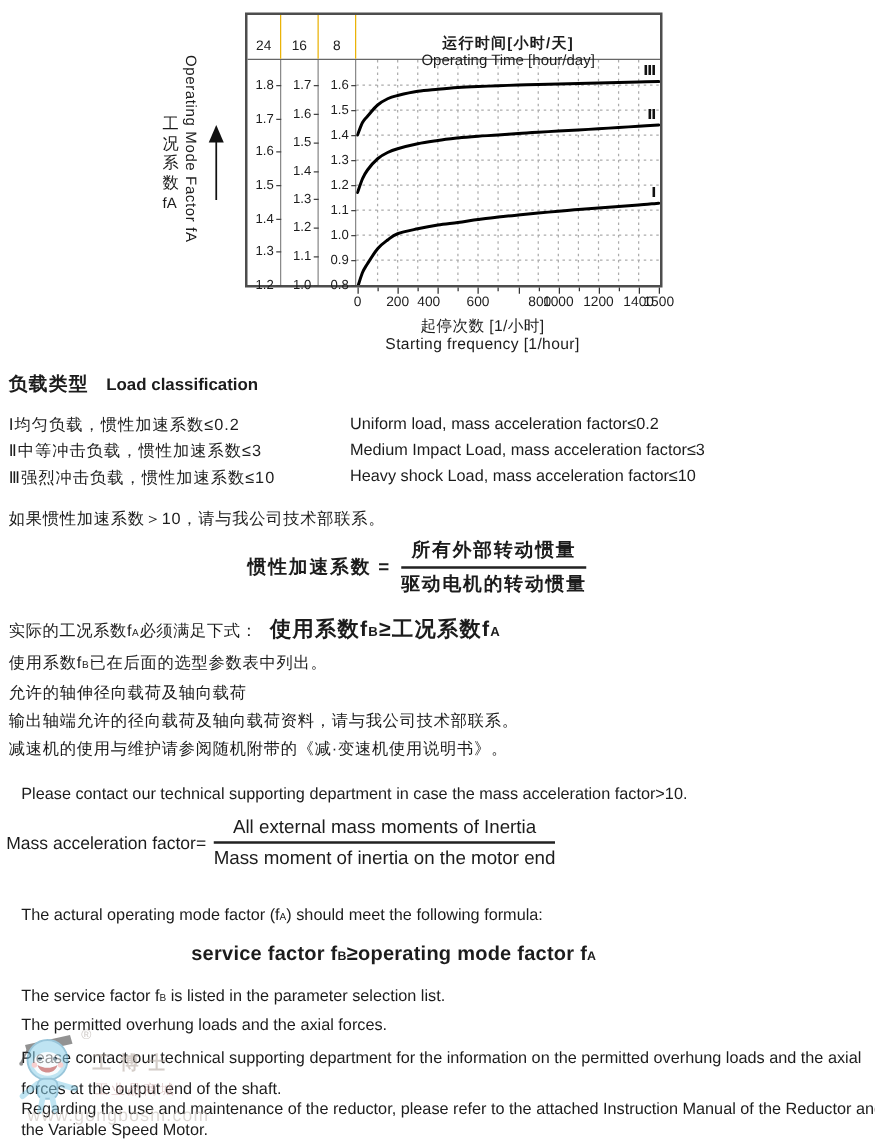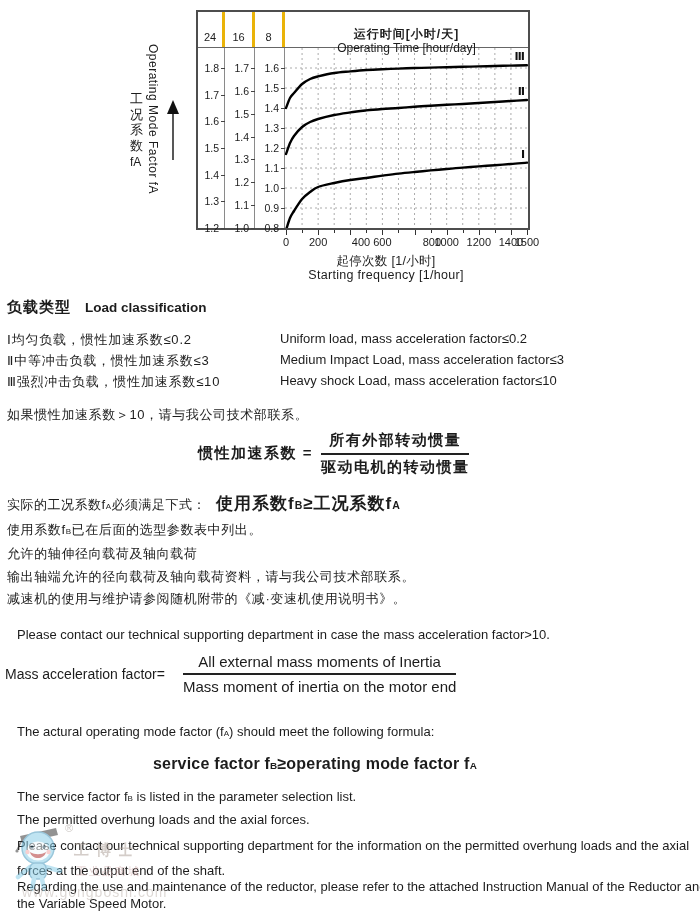--- a/index.html
+++ b/index.html
@@ -2,21 +2,21 @@
 <html><head>
 <meta charset="utf-8">
 <style>
   *{margin:0;padding:0;box-sizing:border-box;}
   html,body{width:700px;height:911px;}
   body{position:relative;background:#ffffff;color:#1c1c1c;font-family:"Liberation Sans","DejaVu Sans",sans-serif;overflow:hidden;}
 
   
   .figure{position:absolute;left:196px;top:10px;width:334px;height:220px;border:2px solid #4d4d4d;background:#fff;}
   .fig-header{display:flex;height:36px;border-bottom:1px solid #666;}
-  .hcell{border-right:3px solid #eab308;display:flex;align-items:flex-end;justify-content:center;padding-bottom:4px;font-size:11px;}
+  .hcell{border-right:1px solid #eab308;display:flex;align-items:flex-end;justify-content:center;padding-bottom:4px;font-size:11px;}
   .w24{width:27px}.w16{width:30px}.w8{width:30px}
   .htitle{flex:1;text-align:center;padding-top:15px;font-size:12px;line-height:14px;}
   .ht-cn{font-weight:bold;letter-spacing:1px;}
   .fig-body{position:relative;height:180px;}
   .vline{position:absolute;top:0;bottom:0;width:1px;background:#8a8a8a;}
   .v1{left:26px}.v2{left:56px}.v3{left:86px}
   #plot-svg{position:absolute;left:87px;top:0;}
   .slab{position:absolute;text-align:right;font-size:10.5px;line-height:14px;}
   .stick{position:absolute;width:4px;height:1px;background:#444;}
 
@@ -40,21 +40,21 @@
 
   .cn-line{position:absolute;left:7px;font-size:13px;letter-spacing:0.6px;}
   .en-line{position:absolute;left:17px;font-size:13px;}
   .sb{font-size:0.62em;}
 
   .frm{position:absolute;display:flex;align-items:center;}
   .frm-cn{left:198px;top:430px;font-size:15px;font-weight:bold;letter-spacing:1.5px;}
   .frac{display:inline-block;text-align:center;margin-left:8px;}
   .frac .num{display:block;border-bottom:2px solid #222;padding:1px 6px 3px;}
   .frac .den{display:block;padding-top:3px;}
-  .frm-en{left:5px;top:652px;font-size:14px;gap:12px;}
+  .frm-en{left:5px;top:652px;font-size:14px;}
   .frm-en .frac{font-size:15px;margin-left:6px;}
 
   .rule-cn{position:absolute;left:7px;top:492px;display:flex;align-items:baseline;font-size:13px;letter-spacing:0.5px;}
   .rule-cn .big{font-size:17px;font-weight:bold;margin-left:10px;letter-spacing:1px;}
   .cn-fb{top:521px}
   .cn-allowed{top:545px}
   .cn-output{top:568px}
   .cn-manual{top:590px}
 
   .en-contact{top:627px}
@@ -183,21 +183,21 @@
     <span class="xtick" style="left: 216.533px; height: 5px;"></span>
     <span class="xtick" style="left: 232.6px; height: 3px;"></span>
     <span class="xtick" style="left: 248.667px; height: 5px;"></span>
     <span class="xtick" style="left: 264.733px; height: 3px;"></span>
     <span class="xtick" style="left: 280.8px; height: 5px;"></span>
     <span class="xtick" style="left: 296.867px; height: 3px;"></span>
     <span class="xtick" style="left: 312.933px; height: 5px;"></span>
     <span class="xtick" style="left: 329px; height: 5px;"></span>
     <span class="xlab" style="left: 70px;">0</span>
     <span class="xlab" style="left: 102.133px;">200</span>
-    <span class="xlab" style="left: 145px;">400</span>
+    <span class="xlab" style="left: 127px;">400</span>
     <span class="xlab" style="left: 166.4px;">600</span>
     <span class="xlab" style="left: 207px; text-align: right;">800</span>
     <span class="xlab" style="left: 230.667px;">1000</span>
     <span class="xlab" style="left: 262.8px;">1200</span>
     <span class="xlab" style="left: 294.933px;">1400</span>
     <span class="xlab" style="left: 311px;">1500</span>
   </div>
 
 <div class="axis-x-title">
   <div>起停次数 [1/小时]</div>

